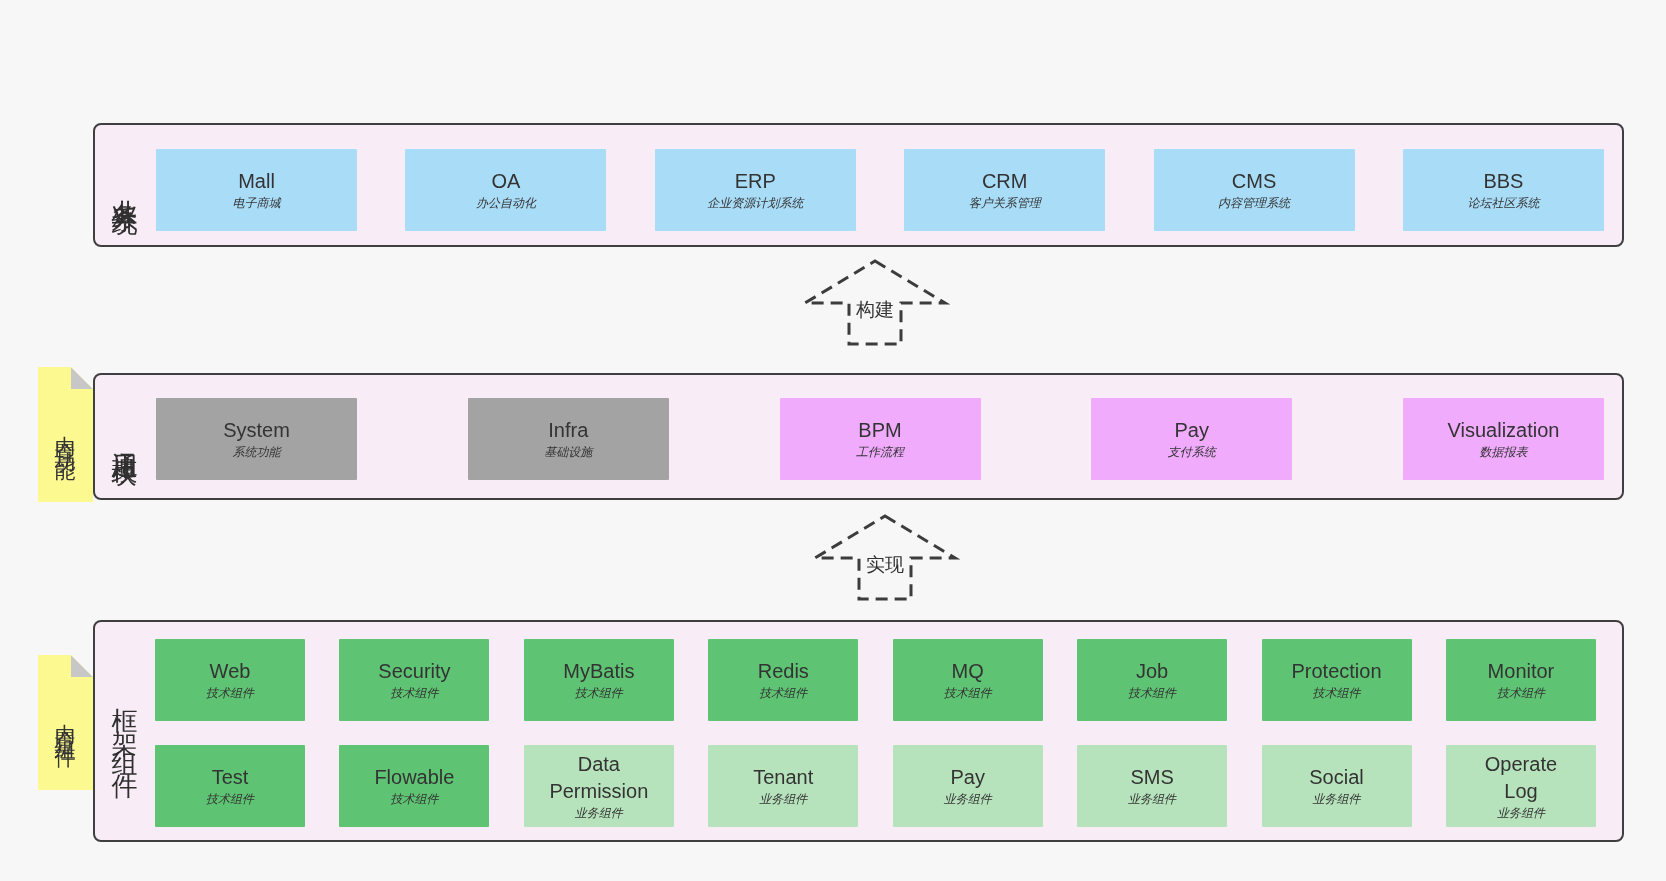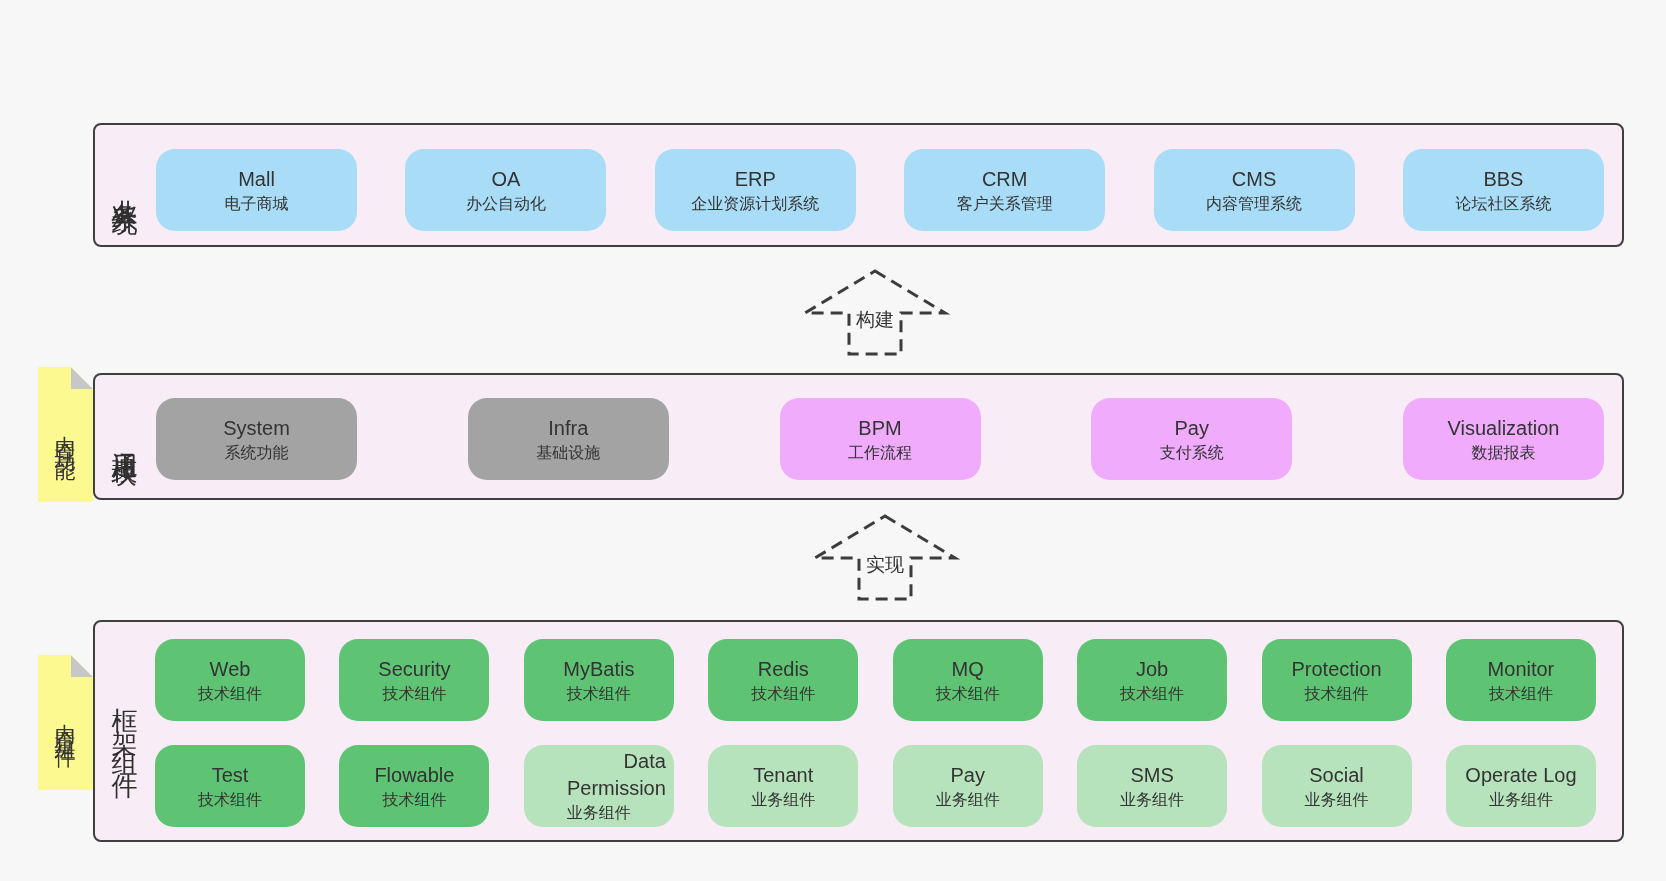--- a/index.html
+++ b/index.html
@@ -47,32 +47,32 @@
   }
   .layer.l1 .rows{padding-top:24px;}
   .layer.l2 .rows{padding-top:23px;}
   .layer.l3 .rows{padding-top:17px;row-gap:24px;left:60px;right:26px;}
 
   .box-row{
     display:flex;justify-content:space-between;
     height:82px;flex:0 0 82px;
   }
   .box{
-    border-radius:19px;
+    border-radius:1px;
     display:flex;flex-direction:column;
     align-items:center;justify-content:center;
-    text-align:right;
+    text-align:center;
     line-height:1.35;
     box-sizing:border-box;
-    padding:4px 8px;
+    padding:4px 20px;
   }
   .layer.l1 .box,.layer.l2 .box{width:201px;}
   .layer.l3 .box{width:150px;}
   .box .bname{font-size:20px;}
-  .box .bdesc{font-size:16px;}
+  .box .bdesc{font-size:12px;font-style:italic;}
   .box.blue{background:#a9dcf7;}
   .box.red{background:#a3a3a3;}
   .box.pink{background:#f0abfc;}
   .box.green{background:#5fc374;}
   .box.lightgreen{background:#b7e3bc;}
 
   
   .note{
     position:absolute;left:38px;width:55px;height:135px;
     background:#fbf98f;
@@ -91,21 +91,21 @@
     writing-mode:vertical-lr;
     text-orientation:upright;
     font-size:21px;
     letter-spacing:8px;
     line-height:1;
     color:#333;
   }
 
   
   .arrow{position:absolute;width:150px;height:90px;z-index:1;}
-  .arrow.a1{left:800px;top:268px;}
+  .arrow.a1{left:800px;top:258px;}
   .arrow.a2{left:810px;top:513px;}
   .arrow svg{display:block;width:150px;height:90px;}
   .arrow .alabel{
     position:absolute;left:50%;top:38px;transform:translateX(-50%);
     background:#f7f7f7;
     font-size:19px;
     padding:1px 3px;
     white-space:nowrap;
     color:#333;
   }

